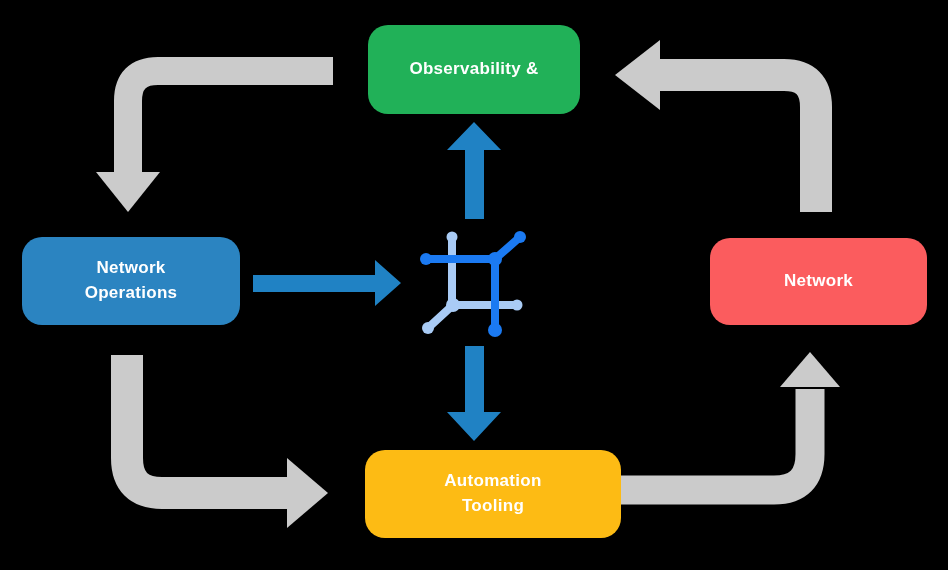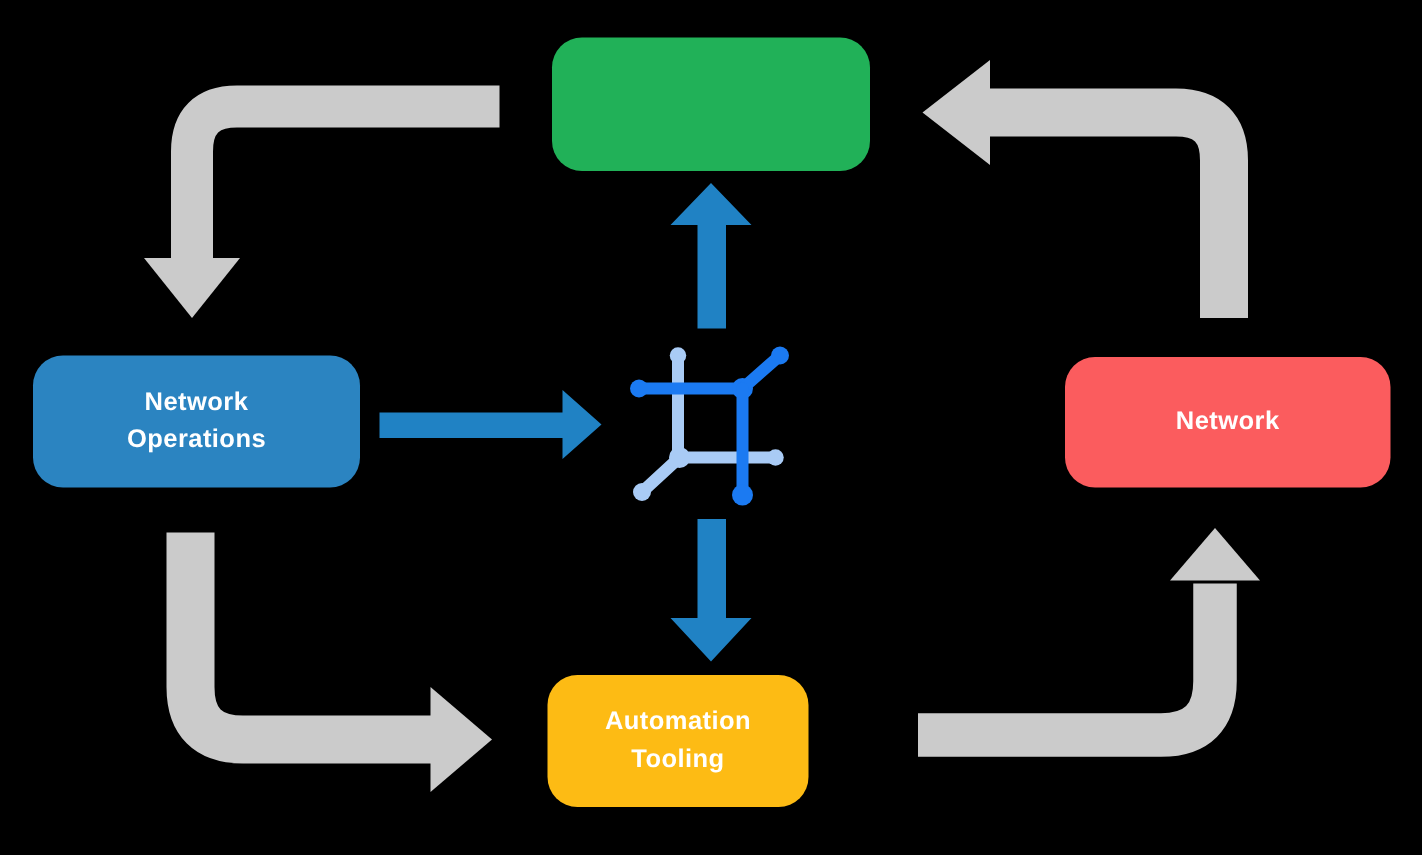--- a/index.html
+++ b/index.html
@@ -10,21 +10,21 @@
   .layer{position:absolute;left:0;top:0;}
   .node-box{
     position:absolute;display:flex;flex-direction:column;align-items:center;justify-content:center;
     border-radius:20px;color:#fff;text-align:center;
     font-size:17px;font-weight:600;letter-spacing:.3px;line-height:1.45;
   }
   .node-box span{display:block;}
   #box-observability{left:368px;top:25px;width:212px;height:89px;}
   #box-netops{left:22px;top:237px;width:218px;height:88px;}
   #box-infra{left:710px;top:238px;width:217px;height:87px;}
-  #box-automation{left:365px;top:450px;width:174px;height:88px;}
+  #box-automation{left:365px;top:450px;width:256px;height:88px;}
 </style>
 </head>
 <body>
 
 <div class="stage">
 
   <svg class="layer" width="948" height="570" viewBox="0 0 948 570">
 
     <g>
       <path d="M 333,71 H 158 Q 128,71 128,101 V 174" fill="none" stroke-width="28" stroke="#CBCBCB"></path>
@@ -68,20 +68,21 @@
         <circle cx="495" cy="259" r="7" stroke="none" fill="#1B7AF2"></circle>
         <path d="M 495,259 L 520,237"></path>
         <circle cx="520" cy="237" r="6" stroke="none" fill="#1B7AF2"></circle>
         <path d="M 495,259 V 330"></path>
         <circle cx="495" cy="330" r="7" stroke="none" fill="#1B7AF2"></circle>
       </g>
     </g>
   </svg>
 
   <div class="node-box" id="box-observability" style="background-color: rgb(33, 177, 88);">
+    <span>Observability &amp;</span>
   </div>
 
   <div class="node-box" id="box-netops" style="background-color: rgb(43, 132, 193);">
     <span>Network</span>
     <span>Operations</span>
   </div>
 
   <div class="node-box" id="box-infra" style="background-color: rgb(251, 92, 94);">
     <span>Network</span>
   </div>

